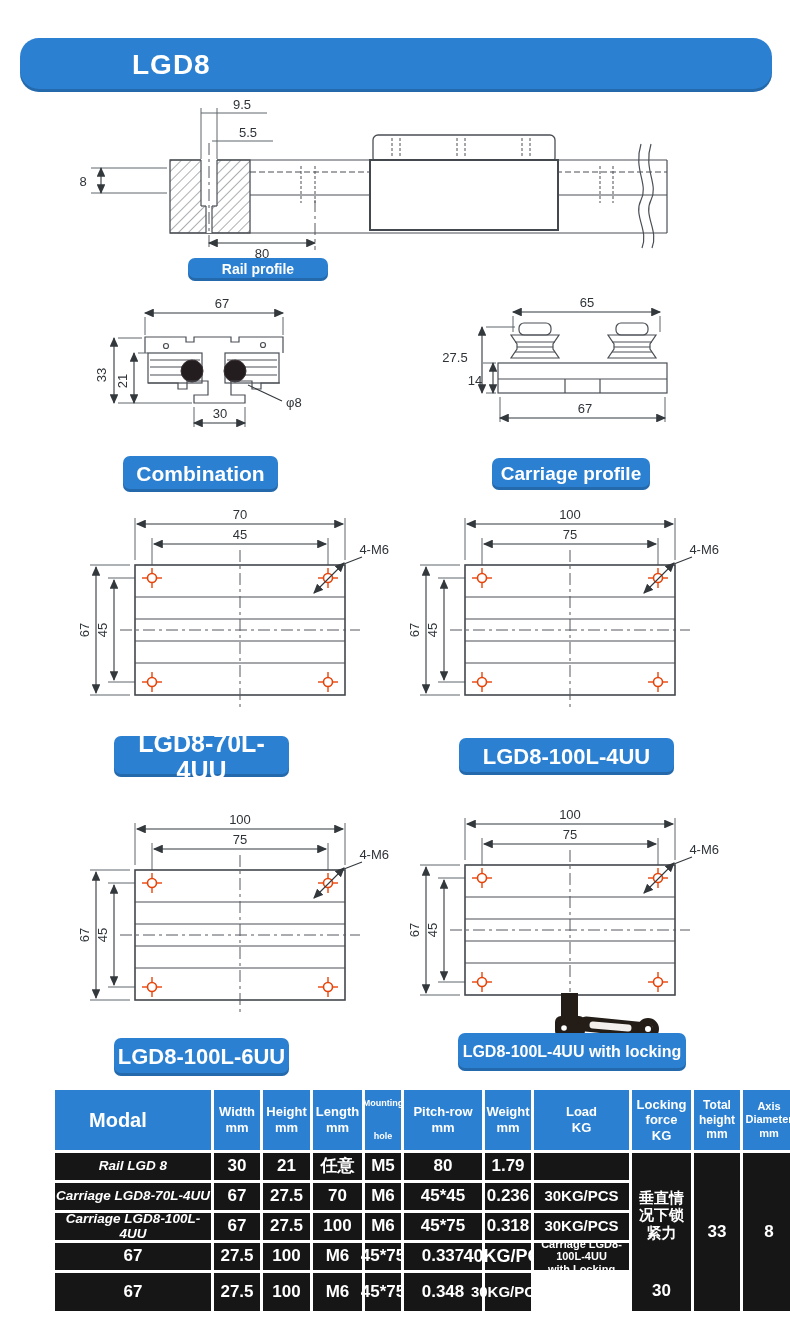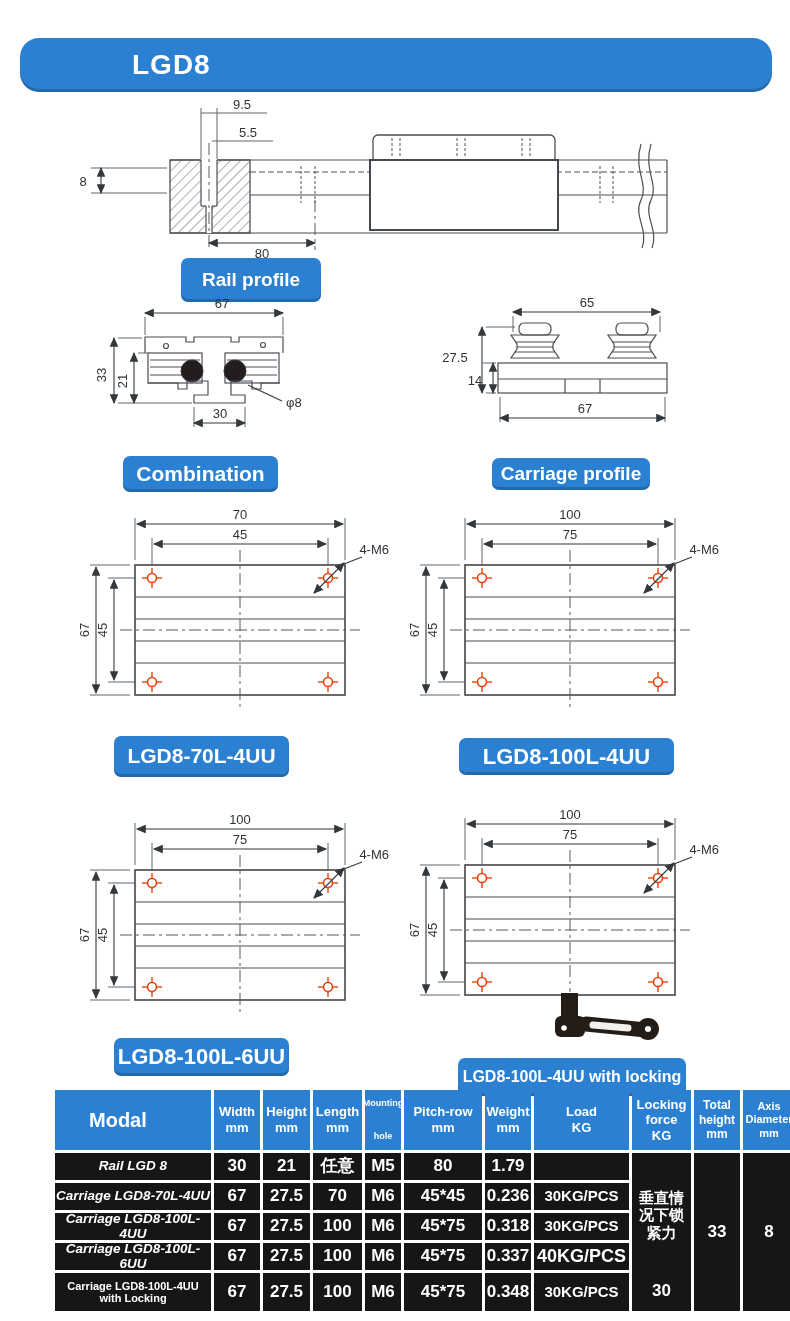--- a/index.html
+++ b/index.html
@@ -99,21 +99,21 @@
     <text class="dim" x="187" y="21" text-anchor="middle">9.5</text>
     <line class="ext" x1="157" y1="53" x2="218" y2="53"></line>
     <text class="dim" x="193" y="49" text-anchor="middle">5.5</text>
     <line class="ext" x1="112" y1="80" x2="36" y2="80"></line>
     <line class="ext" x1="112" y1="105" x2="36" y2="105"></line>
     <line class="dimln" x1="46" y1="80" x2="46" y2="105" marker-start="url(#ar)" marker-end="url(#ar)"></line>
     <text class="dim" x="28" y="98" text-anchor="middle">8</text>
     <line class="dimln" x1="154" y1="155" x2="260" y2="155" marker-start="url(#ar)" marker-end="url(#ar)"></line>
     <text class="dim" x="207" y="170" text-anchor="middle">80</text>
   </svg>
-  <div class="chip" style="left:181px;top:258px;width:140px;height:44px;font-size:19px">Rail profile</div>
+  <div class="chip" style="left:188px;top:258px;width:140px;height:23px;font-size:14px">Rail profile</div>
 
   <svg class="fig" style="left:82px;top:295px" width="255" height="155" viewBox="0 0 255 155">
     <defs>
       <marker id="acb" markerWidth="10" markerHeight="8" refX="8" refY="4" orient="auto-start-reverse">
         <path d="M0,0 L9,4 L0,8 z" fill="#33383d"></path>
       </marker>
     </defs>
 
     <path class="lnr" d="M63,58 L63,42 L104,42 L104,47 L112,47 L112,42 L149,42 L149,47 L157,47 L157,42 L201,42 L201,58" fill="#fff"></path>
     <circle class="lnr" cx="84" cy="51" r="2.5"></circle>
@@ -245,21 +245,21 @@
       </g>
     <g>
       <line class="hole" x1="258" y1="182" x2="278" y2="182"></line>
         <line class="hole" x1="268" y1="172" x2="268" y2="192"></line>
         <circle class="holec" cx="268" cy="182" r="4.5"></circle>
       </g>
     <line class="dimln" x1="302" y1="57" x2="284" y2="64"></line>
     <line class="dimln" x1="254" y1="93" x2="284" y2="63" marker-start="url(#ap1)" marker-end="url(#ap1)"></line>
     <text class="dim" x="329" y="54" text-anchor="end">4-M6</text>
   </svg>
-  <div class="chip" style="left:114px;top:736px;width:175px;height:41px;font-size:21px">LGD8-70L-4UU</div>
+  <div class="chip" style="left:114px;top:736px;width:175px;height:41px;font-size:25px">LGD8-70L-4UU</div>
 
   <svg class="fig" style="left:390px;top:500px" width="330" height="230" viewBox="0 0 330 230">
     <defs>
         <marker id="ap2" markerWidth="10" markerHeight="8" refX="8" refY="4" orient="auto-start-reverse">
       <path d="M0,0 L9,4 L0,8 z" fill="#33383d"></path>
         </marker>
       </defs>
     <line class="ext" x1="75" y1="60" x2="75" y2="18"></line>
       <line class="ext" x1="285" y1="60" x2="285" y2="18"></line>
     <line class="ext" x1="92" y1="70" x2="92" y2="38"></line>
@@ -420,21 +420,21 @@
     <g>
       <rect x="171" y="193" width="17" height="32" fill="#241c16"></rect>
       <rect x="165" y="216" width="30" height="21" rx="6" fill="#241c16"></rect>
       <circle cx="174" cy="228" r="2.8" fill="#fff"></circle>
       <line x1="196" y1="224" x2="256" y2="230" stroke="#241c16" stroke-width="15" stroke-linecap="round"></line>
       <line x1="203" y1="225" x2="238" y2="228" stroke="#f2efec" stroke-width="7" stroke-linecap="round"></line>
       <circle cx="258" cy="229" r="8" fill="none" stroke="#241c16" stroke-width="6"></circle>
       <circle cx="258" cy="229" r="3" fill="#fff"></circle>
     </g>
   </svg>
-  <div class="chip" style="left:458px;top:1058px;width:228px;height:38px;font-size:16px">LGD8-100L-4UU with locking</div>
+  <div class="chip" style="left:458px;top:1033px;width:228px;height:38px;font-size:16px">LGD8-100L-4UU with locking</div>
 
   <div class="spec-table">
 
     <div class="th th-modal">
         <span>Modal</span>
       </div>
     <div class="th">
         <span>Width</span>
         <span>mm</span>
       </div>
@@ -509,21 +509,20 @@
 
     <div class="td td-model">Carriage LGD8-100L-4UU</div>
     <div class="td">67</div>
     <div class="td">27.5</div>
     <div class="td">100</div>
     <div class="td">M6</div>
     <div class="td">45*75</div>
     <div class="td">0.318</div>
     <div class="td" style="font-size:15px">30KG/PCS</div>
 
-    <div class="td td-model">Carriage LGD8-100L-6UU</div>
     <div class="td">67</div>
     <div class="td">27.5</div>
     <div class="td">100</div>
     <div class="td">M6</div>
     <div class="td">45*75</div>
     <div class="td">0.337</div>
     <div class="td" style="font-size:18px">40KG/PCS</div>
 
     <div class="td td-model2">
       <span>Carriage LGD8-100L-4UU</span>

